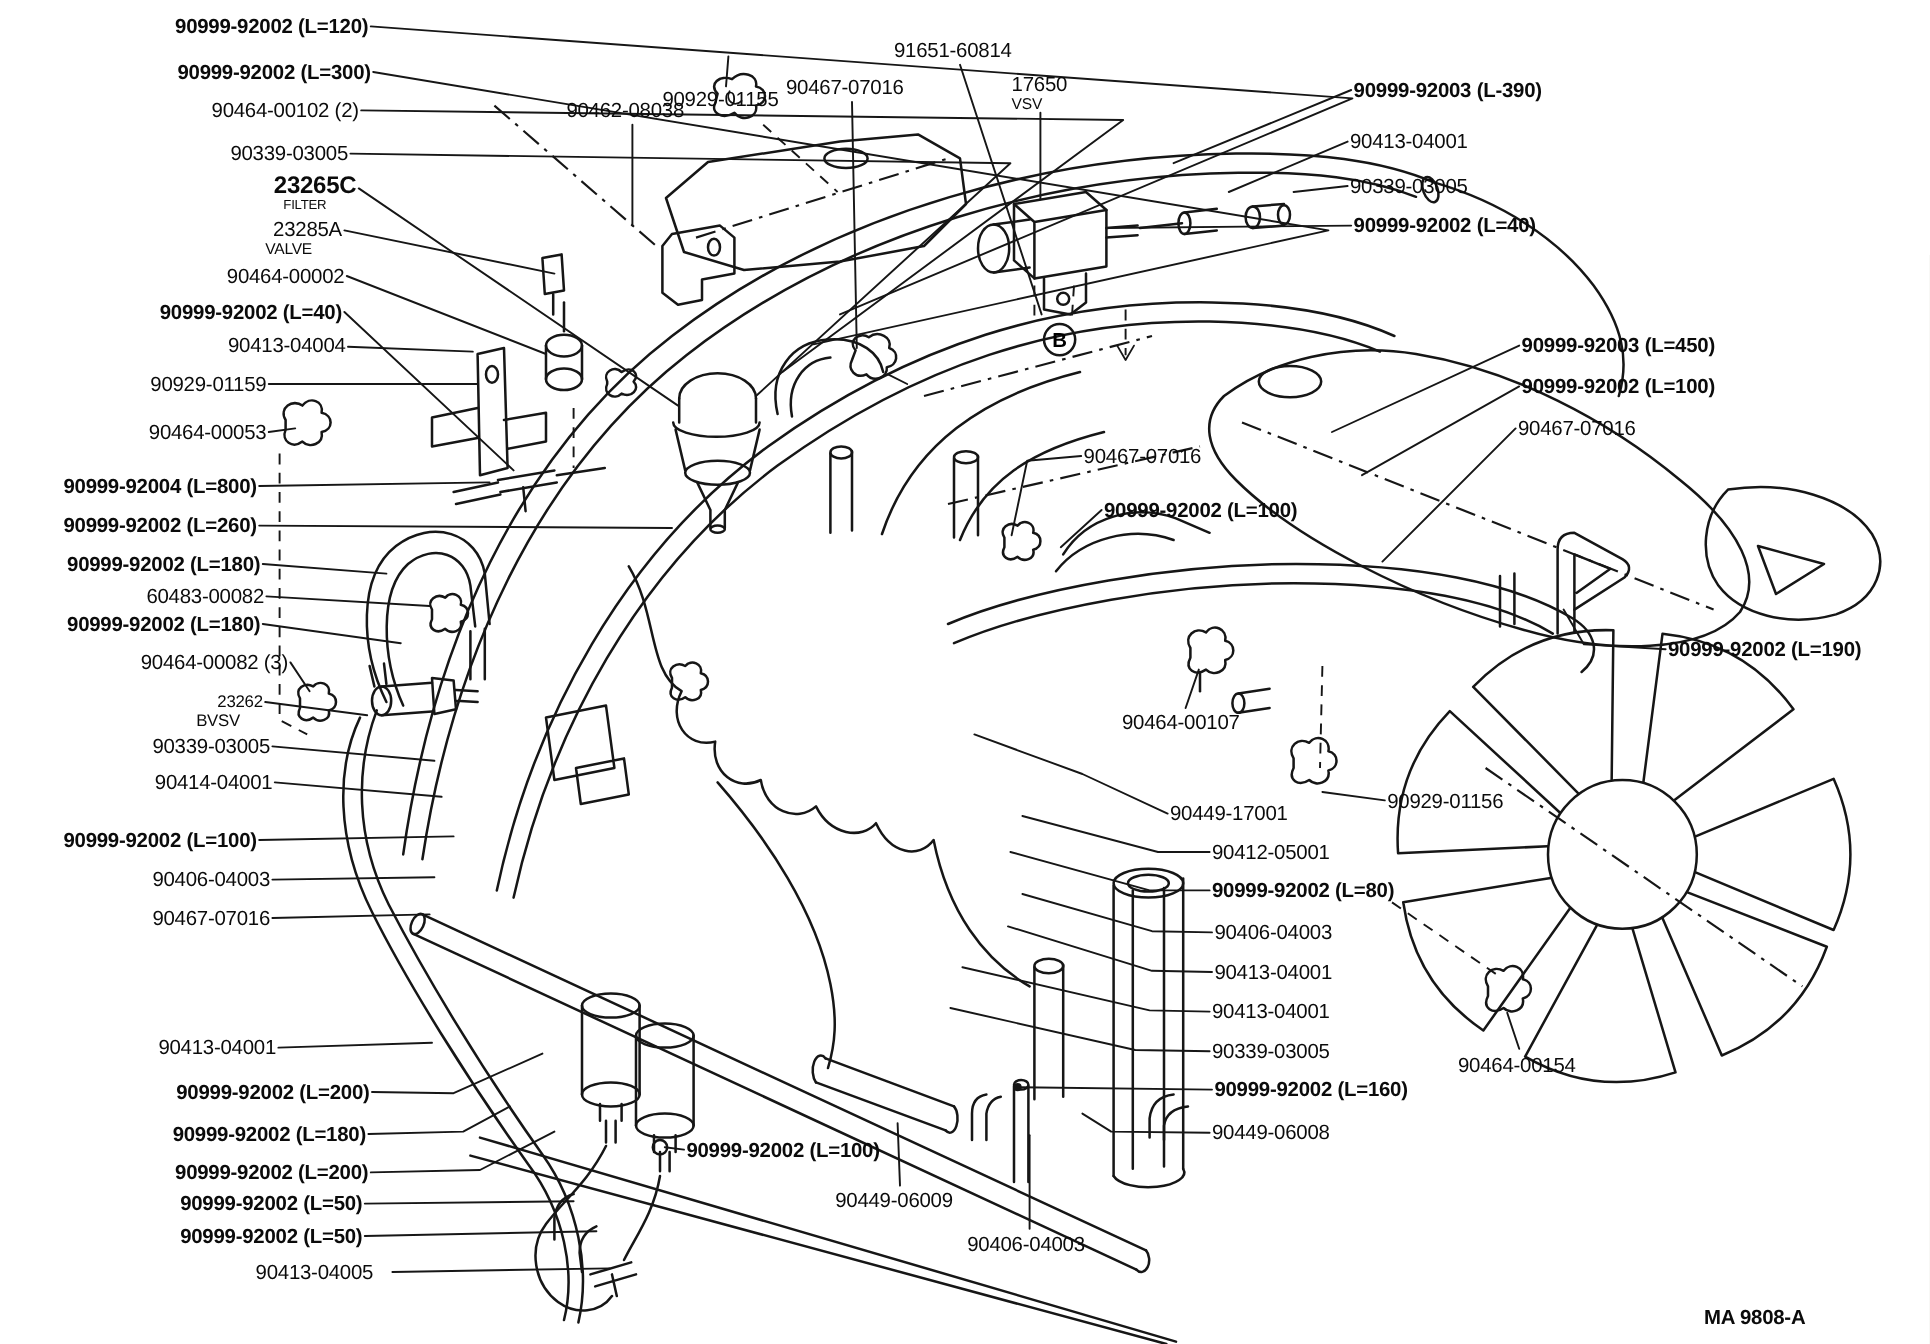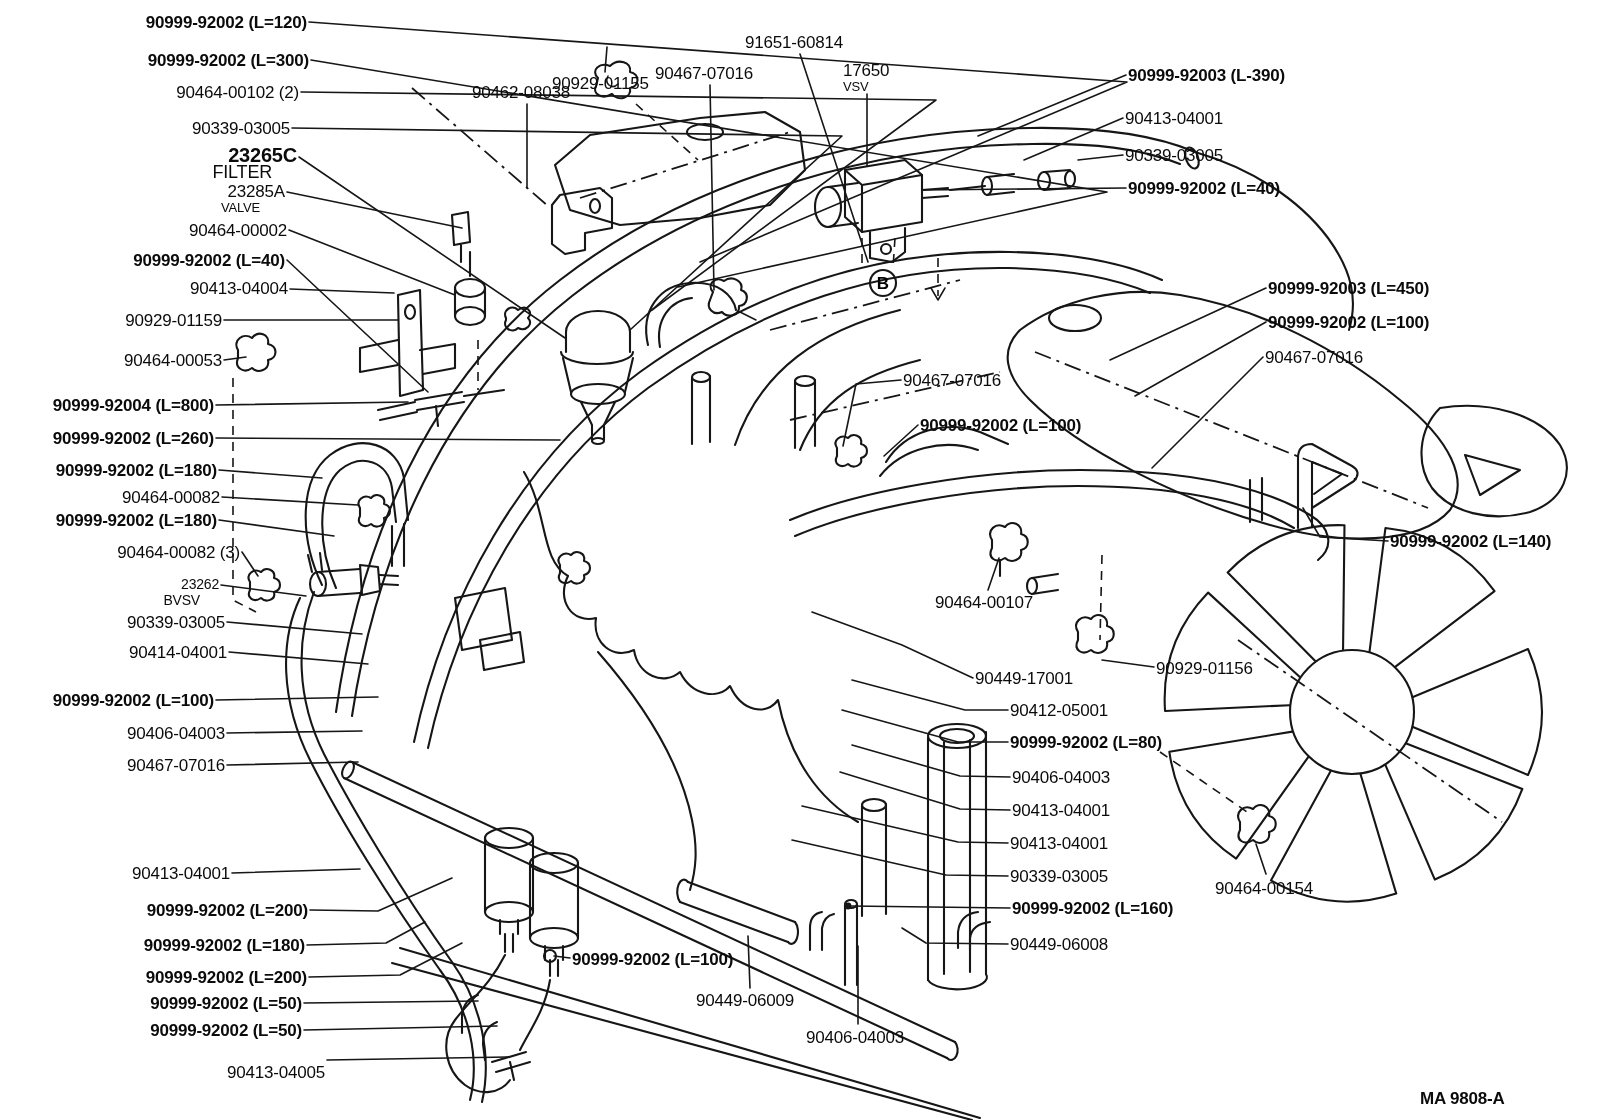--- a/index.html
+++ b/index.html
@@ -285,62 +285,62 @@
         <polyline points="858,1024 858,946" class="leader"></polyline>
       </g>
   </svg>
 
   <div id="labels">
       <div class="label right b" style="left: 307px; top: 22px;">90999-92002 (L=120)</div>
       <div class="label right b" style="left: 309px; top: 60px;">90999-92002 (L=300)</div>
       <div class="label right" style="left: 299px; top: 92px;">90464-00102 (2)</div>
       <div class="label right" style="left: 290px; top: 128px;">90339-03005</div>
       <div class="label right b" style="font-size: 20px; left: 297px; top: 155px;">23265C</div>
-      <div class="label right" style="font-size: 18px; left: 272px; top: 172px;">FILTER</div>
+      <div class="label right" style="font-size: 11px; left: 272px; top: 172px;">FILTER</div>
       <div class="label right" style="left: 285px; top: 191px;">23285A</div>
       <div class="label right" style="font-size: 13px; left: 260px; top: 207px;">VALVE</div>
       <div class="label right" style="left: 287px; top: 230px;">90464-00002</div>
       <div class="label right b" style="left: 285px; top: 260px;">90999-92002 (L=40)</div>
       <div class="label right" style="left: 288px; top: 288px;">90413-04004</div>
       <div class="label right" style="left: 222px; top: 320px;">90929-01159</div>
       <div class="label right" style="left: 222px; top: 360px;">90464-00053</div>
       <div class="label right b" style="left: 214px; top: 405px;">90999-92004 (L=800)</div>
       <div class="label right b" style="left: 214px; top: 438px;">90999-92002 (L=260)</div>
       <div class="label right b" style="left: 217px; top: 470px;">90999-92002 (L=180)</div>
-      <div class="label right" style="left: 220px; top: 497px;">90464-00082</div>
+      <div class="label right" style="left: 220px; top: 497px;">60483-00082</div>
       <div class="label right b" style="left: 217px; top: 520px;">90999-92002 (L=180)</div>
       <div class="label right" style="left: 240px; top: 552px;">90464-00082 (3)</div>
       <div class="label right" style="font-size: 14px; left: 219px; top: 584px;">23262</div>
       <div class="label right" style="font-size: 14px; left: 200px; top: 600px;">BVSV</div>
       <div class="label right" style="left: 225px; top: 622px;">90339-03005</div>
       <div class="label right" style="left: 227px; top: 652px;">90414-04001</div>
       <div class="label right b" style="left: 214px; top: 700px;">90999-92002 (L=100)</div>
       <div class="label right" style="left: 225px; top: 733px;">90406-04003</div>
       <div class="label right" style="left: 225px; top: 765px;">90467-07016</div>
       <div class="label right" style="left: 230px; top: 873px;">90413-04001</div>
       <div class="label right b" style="left: 308px; top: 910px;">90999-92002 (L=200)</div>
       <div class="label right b" style="left: 305px; top: 945px;">90999-92002 (L=180)</div>
       <div class="label right b" style="left: 307px; top: 977px;">90999-92002 (L=200)</div>
       <div class="label right b" style="left: 302px; top: 1003px;">90999-92002 (L=50)</div>
       <div class="label right b" style="left: 302px; top: 1030px;">90999-92002 (L=50)</div>
-      <div class="label right" style="left: 325px; top: 1060px; margin-top: 12px;">90413-04005</div>
+      <div class="label right" style="left: 311px; top: 1060px;">90413-04005</div>
       <div class="label left" style="left: 552px; top: 35px; margin-top: 48px;">90929-01155</div>
       <div class="label left" style="left: 472px; top: 92px;">90462-08038</div>
       <div class="label left" style="left: 655px; top: 73px;">90467-07016</div>
       <div class="label left" style="left: 745px; top: 42px;">91651-60814</div>
       <div class="label left" style="left: 843px; top: 70px;">17650</div>
       <div class="label left" style="font-size: 13px; left: 843px; top: 86px;">VSV</div>
       <div class="label left b" style="left: 1128px; top: 75px;">90999-92003 (L-390)</div>
       <div class="label left" style="left: 1125px; top: 118px;">90413-04001</div>
       <div class="label left" style="left: 1125px; top: 155px;">90339-03005</div>
       <div class="label left b" style="left: 1128px; top: 188px;">90999-92002 (L=40)</div>
       <div class="label left b" style="left: 1268px; top: 288px;">90999-92003 (L=450)</div>
       <div class="label left b" style="left: 1268px; top: 322px;">90999-92002 (L=100)</div>
       <div class="label left" style="left: 1265px; top: 357px;">90467-07016</div>
-      <div class="label left b" style="left: 1390px; top: 541px;">90999-92002 (L=140)</div>
+      <div class="label left b" style="left: 1390px; top: 541px;">90999-92002 (L=190)</div>
       <div class="label left" style="left: 903px; top: 380px;">90467-07016</div>
       <div class="label left b" style="left: 920px; top: 425px;">90999-92002 (L=100)</div>
       <div class="label left" style="left: 935px; top: 602px;">90464-00107</div>
       <div class="label left" style="left: 975px; top: 678px;">90449-17001</div>
       <div class="label left" style="left: 1010px; top: 710px;">90412-05001</div>
       <div class="label left b" style="left: 1010px; top: 742px;">90999-92002 (L=80)</div>
       <div class="label left" style="left: 1012px; top: 777px;">90406-04003</div>
       <div class="label left" style="left: 1012px; top: 810px;">90413-04001</div>
       <div class="label left" style="left: 1010px; top: 843px;">90413-04001</div>
       <div class="label left" style="left: 1010px; top: 876px;">90339-03005</div>

